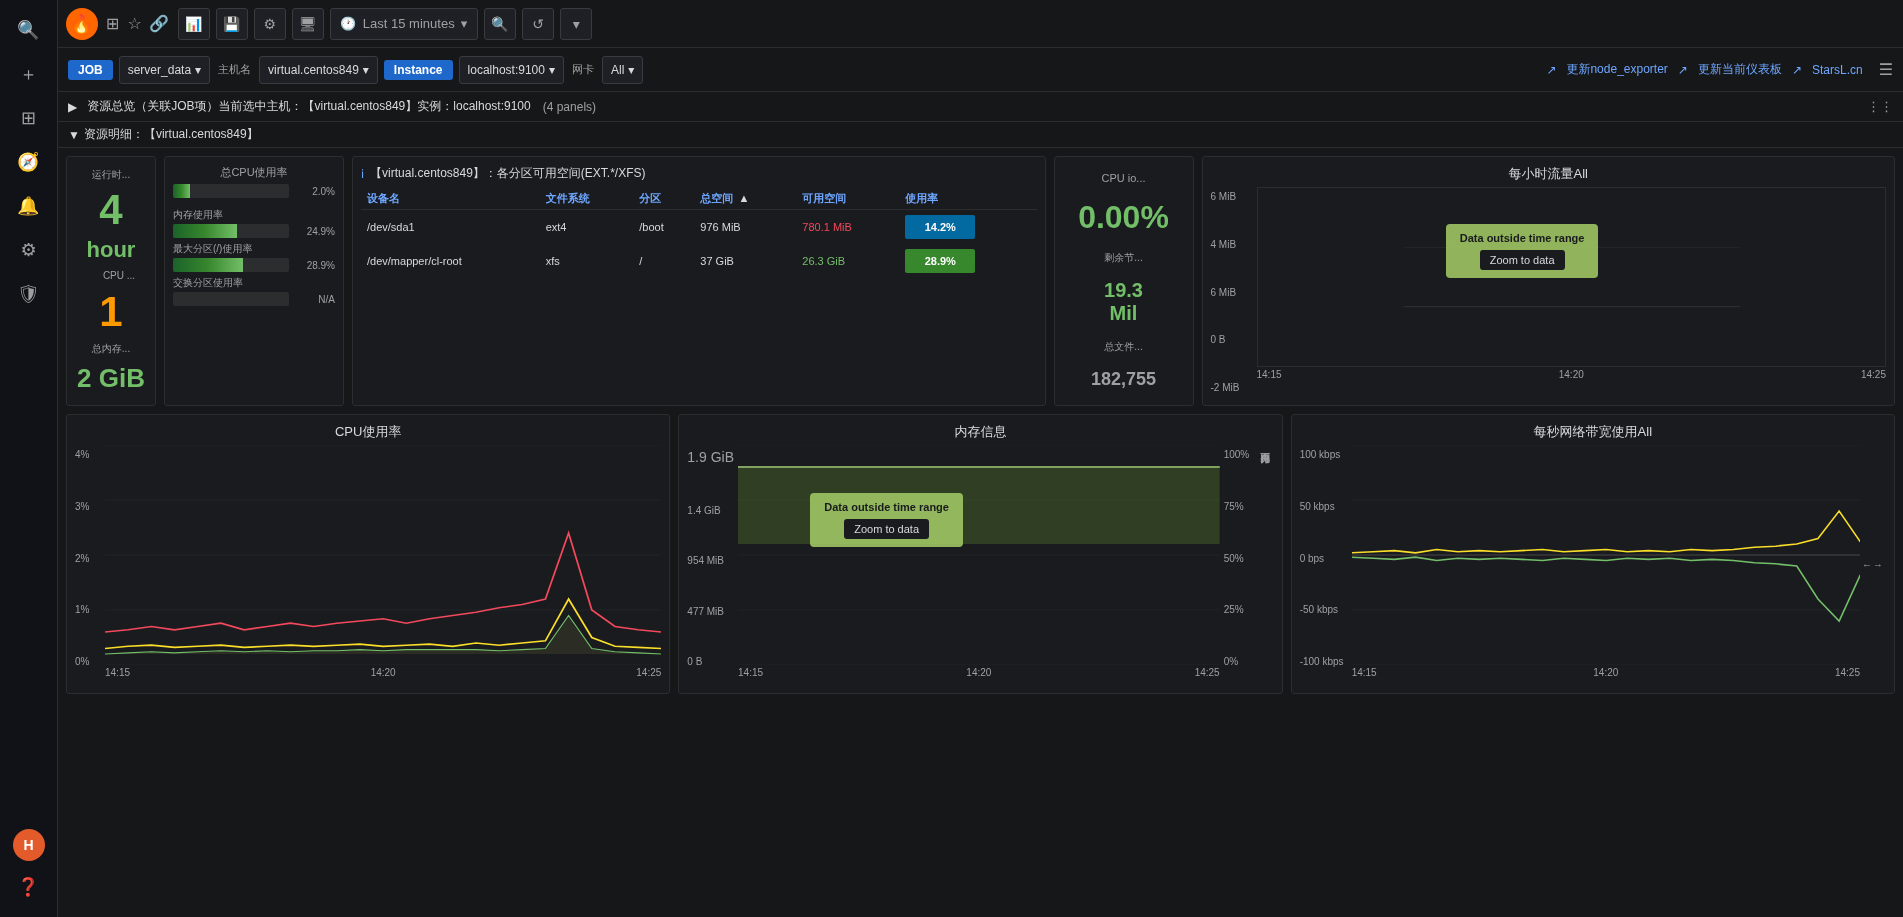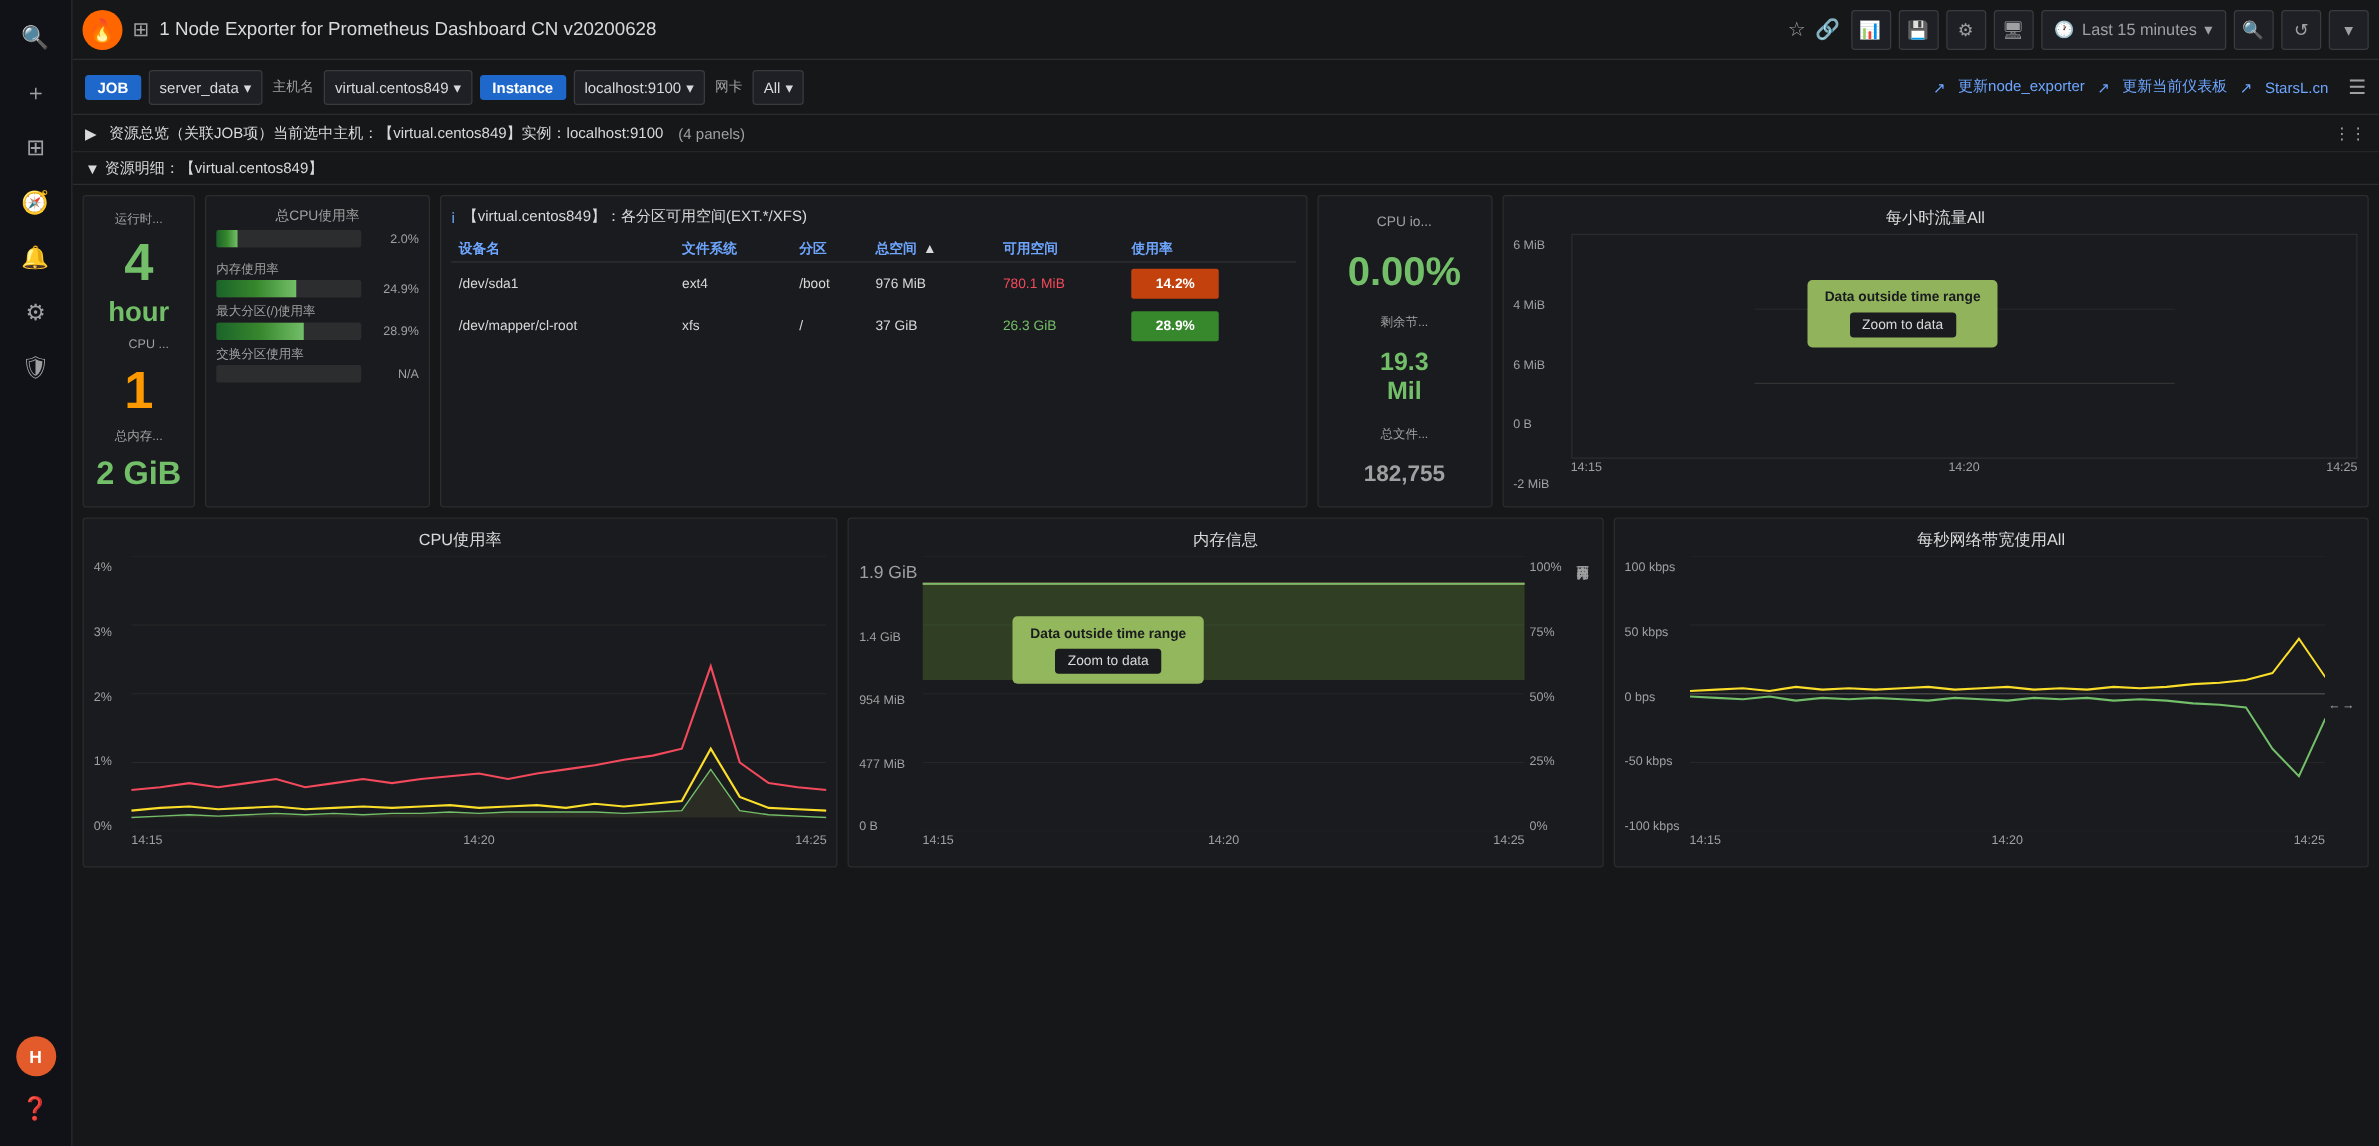--- a/index.html
+++ b/index.html
@@ -85,21 +85,20 @@
   <div class="sidebar-item">❓</div>
 </div>
 
 <div class="main-wrap">
 
   <div class="top-nav">
     <div class="logo">🔥</div>
     <div style="display:flex;gap:3px;align-items:center;">
       <span style="color:#9fa0a2;font-size:16px;">⊞</span>
     </div>
-    <span style="color:#d8d9da;font-size:15px;font-weight:400;flex:1;">1 Node Exporter for Prometheus Dashboard CN v20200628</span>
     <span style="color:#9fa0a2;font-size:16px;cursor:pointer;">☆</span>
     <span style="color:#9fa0a2;font-size:16px;cursor:pointer;">🔗</span>
     <div class="top-icons">
       <div class="icon-btn">📊</div>
       <div class="icon-btn">💾</div>
       <div class="icon-btn">⚙</div>
       <div class="icon-btn">🖥</div>
       <div class="time-range">
         <span>🕐</span>
         <span>Last 15 minutes</span>
@@ -227,21 +226,21 @@
           </tr>
         </thead>
         <tbody>
           <tr>
             <td>/dev/sda1</td>
             <td>ext4</td>
             <td>/boot</td>
             <td>976 MiB</td>
             <td class="red">780.1 MiB</td>
             <td>
-              <div class="usage-bar" style="background:#c2410c;color:#fff;width:70px;">14.2%</div>
+              <div class="usage-bar" style="background:#0369a1;color:#fff;width:70px;">14.2%</div>
             </td>
           </tr>
           <tr>
             <td>/dev/mapper/cl-root</td>
             <td>xfs</td>
             <td>/</td>
             <td>37 GiB</td>
             <td class="green">26.3 GiB</td>
             <td>
               <div class="usage-bar high" style="background:#37872d;color:#fff;width:70px;">28.9%</div>

